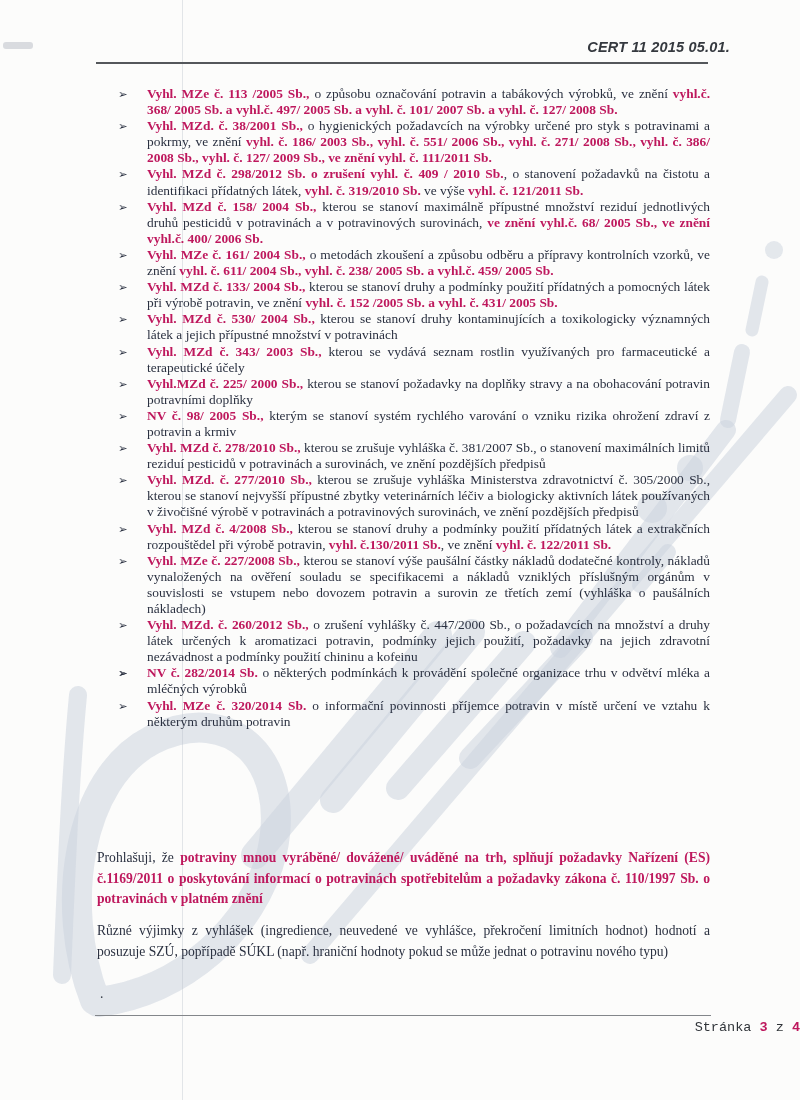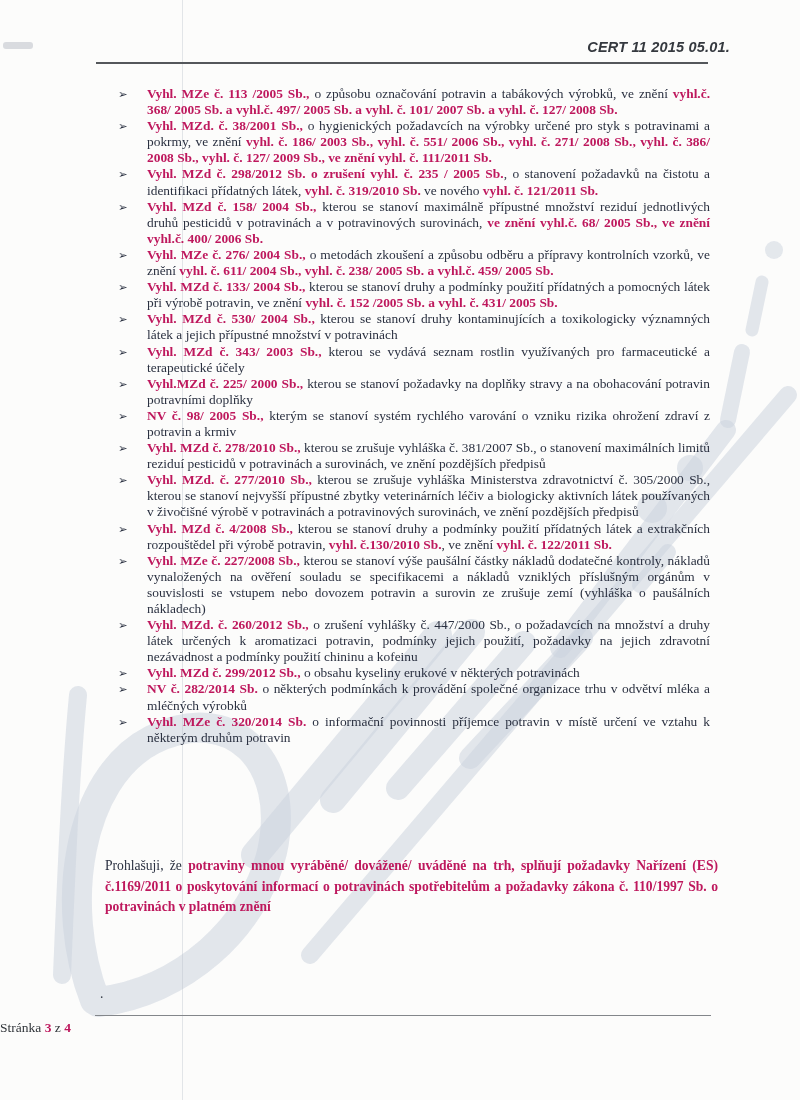--- a/index.html
+++ b/index.html
@@ -43,37 +43,37 @@
   }
   .bullet {
     position:absolute; left:0; top:0;
     font-family:"DejaVu Sans", sans-serif;
     font-size:11.5px; color:#2a3040;
   }
   .b { font-weight:bold; color:#be185d; }
   
   .decl {
     position:absolute; left:97px; width:613px; z-index:2;
-    margin:8px; font-size:13.6px; line-height:20.5px; text-align:justify;
+    margin:0; font-size:13.6px; line-height:20.5px; text-align:justify;
   }
   .decl-1 { top:848px; }
   .decl-2 { top:921px; }
   .stray {
     position:absolute; left:100px; top:986px; z-index:2;
     font-size:13.6px; color:#3a404c;
   }
   
   .footer-line {
     position:absolute; top:1015px; left:95px; width:616px; height:0;
     border-top:1.5px solid #83868a; z-index:2;
   }
   .footer-text {
     position:absolute; top:1020px; left:0; width:800px; z-index:2;
-    text-align:left;
-    font-family:Liberation Serif, serif;
+    text-align:right;
+    font-family:Liberation Mono, monospace;
     font-size:13.5px; color:#303439;
   }
 </style>
 </head>
 <body>
 
 <div class="page">
 
   <svg class="watermark" width="800" height="1100" viewBox="0 0 800 1100" aria-hidden="true">
     <g stroke="#ccd3de" stroke-opacity="0.55" fill="none" stroke-linecap="round">
@@ -104,29 +104,29 @@
       <li class="reg-item">
       <span class="bullet">➢</span>
       <span class="itext"><span class="b">Vyhl. MZe č. 113 /2005 Sb., </span><span>o způsobu označování potravin a tabákových výrobků, ve znění </span><span class="b">vyhl.č. 368/ 2005 Sb. a vyhl.č. 497/ 2005 Sb. a vyhl. č. 101/ 2007 Sb. a vyhl. č. 127/ 2008 Sb.</span></span>
     </li>
       <li class="reg-item">
       <span class="bullet">➢</span>
       <span class="itext"><span class="b">Vyhl. MZd. č. 38/2001 Sb., </span><span>o hygienických požadavcích na výrobky určené pro styk s potravinami a pokrmy, ve znění </span><span class="b">vyhl. č. 186/ 2003 Sb., vyhl. č. 551/ 2006 Sb., vyhl. č. 271/ 2008 Sb., vyhl. č. 386/ 2008 Sb., vyhl. č. 127/ 2009 Sb., ve znění vyhl. č. 111/2011 Sb.</span></span>
     </li>
       <li class="reg-item">
       <span class="bullet">➢</span>
-      <span class="itext"><span class="b">Vyhl. MZd č. 298/2012 Sb. o zrušení vyhl. č. 235 / 2005 Sb.</span><span>, o stanovení požadavků na čistotu a identifikaci přídatných látek, </span><span class="b">vyhl. č. 319/2010 Sb.</span><span> ve nového </span><span class="b">vyhl. č. 121/2011 Sb.</span></span>
+      <span class="itext"><span class="b">Vyhl. MZd č. 298/2012 Sb. o zrušení vyhl. č. 409 / 2010 Sb.</span><span>, o stanovení požadavků na čistotu a identifikaci přídatných látek, </span><span class="b">vyhl. č. 319/2010 Sb.</span><span> ve výše </span><span class="b">vyhl. č. 121/2011 Sb.</span></span>
     </li>
       <li class="reg-item">
       <span class="bullet">➢</span>
       <span class="itext"><span class="b">Vyhl. MZd č. 158/ 2004 Sb., </span><span>kterou se stanoví maximálně přípustné množství reziduí jednotlivých druhů pesticidů v potravinách a v potravinových surovinách, </span><span class="b">ve znění vyhl.č. 68/ 2005 Sb., ve znění vyhl.č. 400/ 2006 Sb.</span></span>
     </li>
       <li class="reg-item">
       <span class="bullet">➢</span>
-      <span class="itext"><span class="b">Vyhl. MZe č. 276/ 2004 Sb., </span><span>o metodách zkoušení a způsobu odběru a přípravy kontrolních vzorků, ve znění </span><span class="b">vyhl. č. 611/ 2004 Sb., vyhl. č. 238/ 2005 Sb. a vyhl.č. 459/ 2005 Sb.</span></span>
+      <span class="itext"><span class="b">Vyhl. MZe č. 161/ 2004 Sb., </span><span>o metodách zkoušení a způsobu odběru a přípravy kontrolních vzorků, ve znění </span><span class="b">vyhl. č. 611/ 2004 Sb., vyhl. č. 238/ 2005 Sb. a vyhl.č. 459/ 2005 Sb.</span></span>
     </li>
       <li class="reg-item">
       <span class="bullet">➢</span>
       <span class="itext"><span class="b">Vyhl. MZd č. 133/ 2004 Sb., </span><span>kterou se stanoví druhy a podmínky použití přídatných a pomocných látek při výrobě potravin, ve znění </span><span class="b">vyhl. č. 152 /2005 Sb. a vyhl. č. 431/ 2005 Sb.</span></span>
     </li>
       <li class="reg-item">
       <span class="bullet">➢</span>
       <span class="itext"><span class="b">Vyhl. MZd č. 530/ 2004 Sb., </span><span>kterou se stanoví druhy kontaminujících a toxikologicky významných látek a jejich přípustné množství v potravinách</span></span>
     </li>
       <li class="reg-item">
@@ -144,43 +144,43 @@
       <li class="reg-item">
       <span class="bullet">➢</span>
       <span class="itext"><span class="b">Vyhl. MZd č. 278/2010 Sb., </span><span>kterou se zrušuje vyhláška č. 381/2007 Sb., o stanovení maximálních limitů reziduí pesticidů v potravinách a surovinách, ve znění pozdějších předpisů</span></span>
     </li>
       <li class="reg-item">
       <span class="bullet">➢</span>
       <span class="itext"><span class="b">Vyhl. MZd. č. 277/2010 Sb., </span><span>kterou se zrušuje vyhláška Ministerstva zdravotnictví č. 305/2000 Sb., kterou se stanoví nejvyšší přípustné zbytky veterinárních léčiv a biologicky aktivních látek používaných v živočišné výrobě v potravinách a potravinových surovinách, ve znění pozdějších předpisů</span></span>
     </li>
       <li class="reg-item">
       <span class="bullet">➢</span>
-      <span class="itext"><span class="b">Vyhl. MZd č. 4/2008 Sb., </span><span>kterou se stanoví druhy a podmínky použití přídatných látek a extrakčních rozpouštědel při výrobě potravin, </span><span class="b">vyhl. č.130/2010 Sb.</span><span>, ve znění </span><span class="b">vyhl. č. 122/2011 Sb.</span></span>
+      <span class="itext"><span class="b">Vyhl. MZd č. 4/2008 Sb., </span><span>kterou se stanoví druhy a podmínky použití přídatných látek a extrakčních rozpouštědel při výrobě potravin, </span><span class="b">vyhl. č.130/2011 Sb.</span><span>, ve znění </span><span class="b">vyhl. č. 122/2011 Sb.</span></span>
     </li>
       <li class="reg-item">
       <span class="bullet">➢</span>
-      <span class="itext"><span class="b">Vyhl. MZe č. 227/2008 Sb., </span><span>kterou se stanoví výše paušální částky nákladů dodatečné kontroly, nákladů vynaložených na ověření souladu se specifikacemi a nákladů vzniklých příslušným orgánům v souvislosti se vstupem nebo dovozem potravin a surovin ze zrušuje zemí (vyhláška o paušálních nákladech)</span></span>
+      <span class="itext"><span class="b">Vyhl. MZe č. 227/2008 Sb., </span><span>kterou se stanoví výše paušální částky nákladů dodatečné kontroly, nákladů vynaložených na ověření souladu se specifikacemi a nákladů vzniklých příslušným orgánům v souvislosti se vstupem nebo dovozem potravin a surovin ze třetích zemí (vyhláška o paušálních nákladech)</span></span>
     </li>
       <li class="reg-item">
       <span class="bullet">➢</span>
       <span class="itext"><span class="b">Vyhl. MZd. č. 260/2012 Sb., </span><span>o zrušení vyhlášky č. 447/2000 Sb., o požadavcích na množství a druhy látek určených k aromatizaci potravin, podmínky jejich použití, požadavky na jejich zdravotní nezávadnost a podmínky použití chininu a kofeinu</span></span>
     </li>
       <li class="reg-item">
       <span class="bullet">➢</span>
-      <span class="itext"><span class="b">Vyhl. MZd č. 299/2012 Sb., </span><span>o obsahu kyseliny erukové v některých potravinách</span></span>
     </li>
       <li class="reg-item">
       <span class="bullet">➢</span>
       <span class="itext"><span class="b">NV č. 282/2014 Sb. </span><span>o některých podmínkách k provádění společné organizace trhu v odvětví mléka a mléčných výrobků</span></span>
     </li>
       <li class="reg-item">
       <span class="bullet">➢</span>
       <span class="itext"><span class="b">Vyhl. MZe č. 320/2014 Sb. </span><span>o informační povinnosti příjemce potravin v místě určení ve vztahu k některým druhům potravin</span></span>
     </li>
     </ul>
 
   <p class="decl decl-1"><span>Prohlašuji, že </span><span class="b">potraviny mnou vyráběné/ dovážené/ uváděné na trh, splňují požadavky Nařízení (ES) č.1169/2011 o poskytování informací o potravinách spotřebitelům a požadavky zákona č. 110/1997 Sb. o potravinách v platném znění</span></p>
+  <p class="decl decl-2"><span>Různé výjimky z vyhlášek (ingredience, neuvedené ve vyhlášce, překročení limitních hodnot) hodnotí a posuzuje SZÚ, popřípadě SÚKL (např. hraniční hodnoty pokud se může jednat o potravinu nového typu)</span></p>
   <div class="stray">.</div>
 
   <div class="footer-line"></div>
   <div class="footer-text"><span>Stránka </span><span class="b">3</span><span> z </span><span class="b">4</span></div>
 
 </div>
 
 </body></html>

